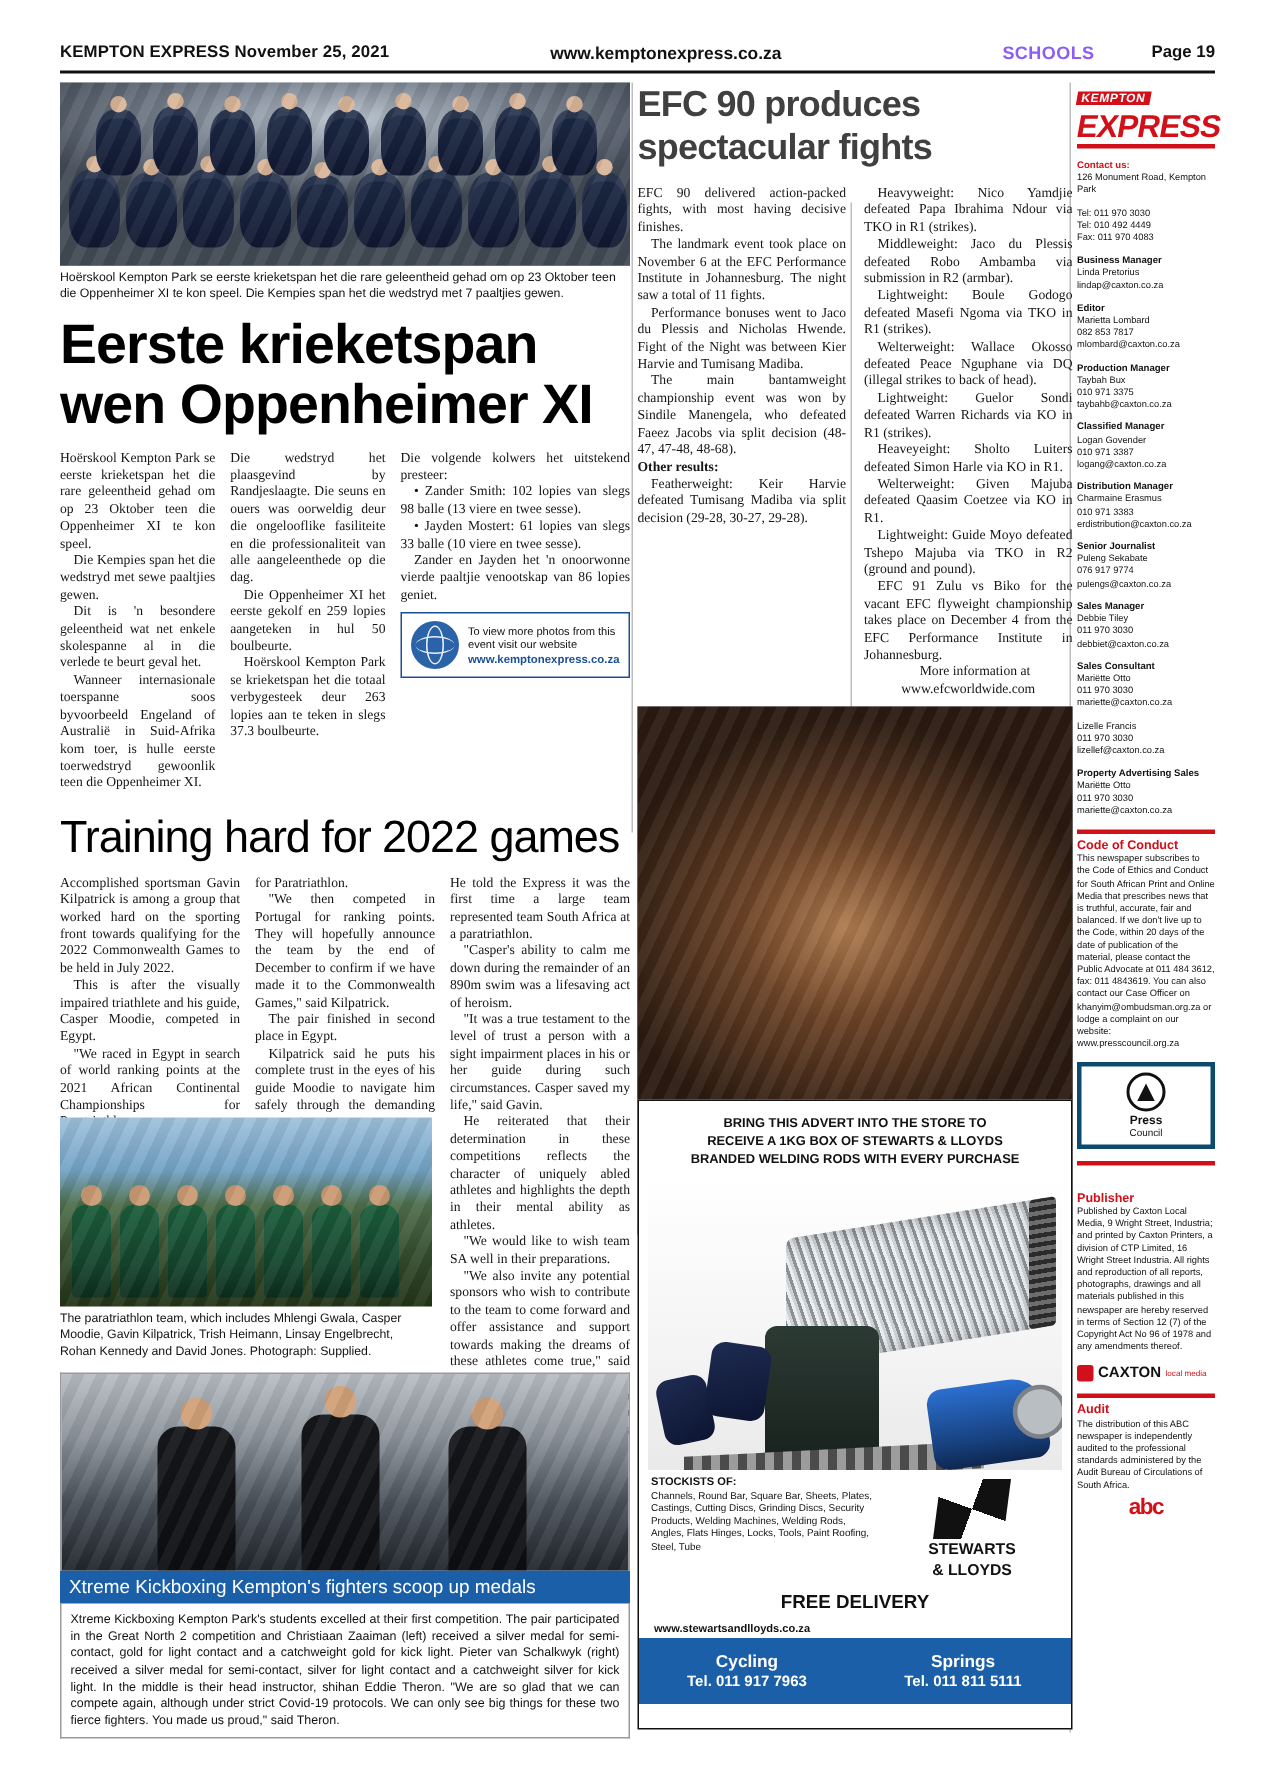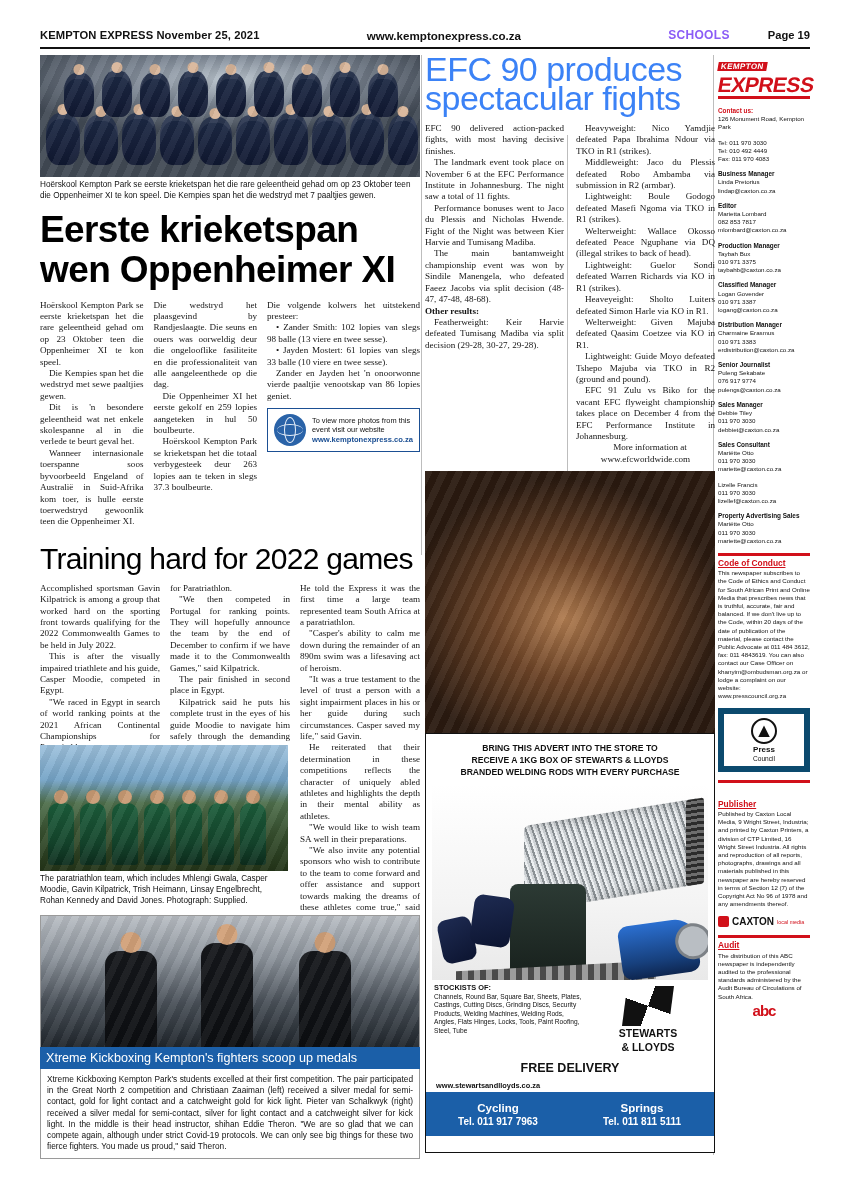--- a/index.html
+++ b/index.html
@@ -121,22 +121,22 @@
   }
 
   .headline-black {
     font-family: "Liberation Sans", sans-serif;
     font-weight: bold; color: #000;
     font-size: 37px; line-height: 40px; letter-spacing: -0.6px;
     margin: 8px 0 10px 0;
   }
   .headline-light {
     font-family: "Liberation Sans", sans-serif;
-    font-weight: normal; color: #3b82f6;
-    font-size: 34px; line-height: 29px; letter-spacing: -0.5px;
+    font-weight: bold; color: #404040;
+    font-size: 24px; line-height: 29px; letter-spacing: -0.5px;
   }
   .headline-mid {
     font-family: "Liberation Sans", sans-serif;
     font-weight: normal; color: #000;
     font-size: 30px; line-height: 33px; letter-spacing: -0.7px;
   }
 
   .body3 { display: flex; gap: 10px; }
   .body3 > div { flex: 1; }
   .bodytext p {
@@ -290,26 +290,26 @@
   .sb-logo .kbar{ height:3px; background:#d1101a; margin-top:1px; }
 
   .sb { font-family:"Liberation Sans",sans-serif; font-size:6.2px; line-height:8.2px; color:#111; }
   .sb .hdr { font-weight:bold; font-size:6.4px; }
   .sb .red { color:#d1101a; font-weight:bold; font-size:6.4px; }
   .sb .grp { margin-top:7px; }
   .sb .grp .ln { display:block; }
 
   .sb-section-title{
     font-family:"Liberation Sans",sans-serif;font-size:8.4px;font-weight:bold;
-    color:#d1101a; margin-top:10px;text-decoration:underline;
+    color:#d1101a; margin-top:10px;
   }
   .redline{ height:3px; background:#d1101a; margin-top:8px; }
 
   .presscouncil{
-    margin-top:8px; border:6px solid #0c4a6e; padding:4px 4px 3px 4px; text-align:center;
+    margin-top:8px; border:3px solid #0c4a6e; padding:4px 4px 3px 4px; text-align:center;
   }
   .pc-badge{
     width:26px;height:26px;border-radius:50%;margin:0 auto 2px auto;
     background:#fff;border:2px solid #111; position:relative;
   }
   .pc-badge::after{
     content:"";position:absolute;left:50%;top:50%;transform:translate(-50%,-50%);
     width:12px;height:12px;background:#111;clip-path:polygon(50% 0,100% 100%,0 100%);
   }
   .pc-t1{font-family:"Liberation Sans",sans-serif;font-size:8px;font-weight:bold;color:#111;}

